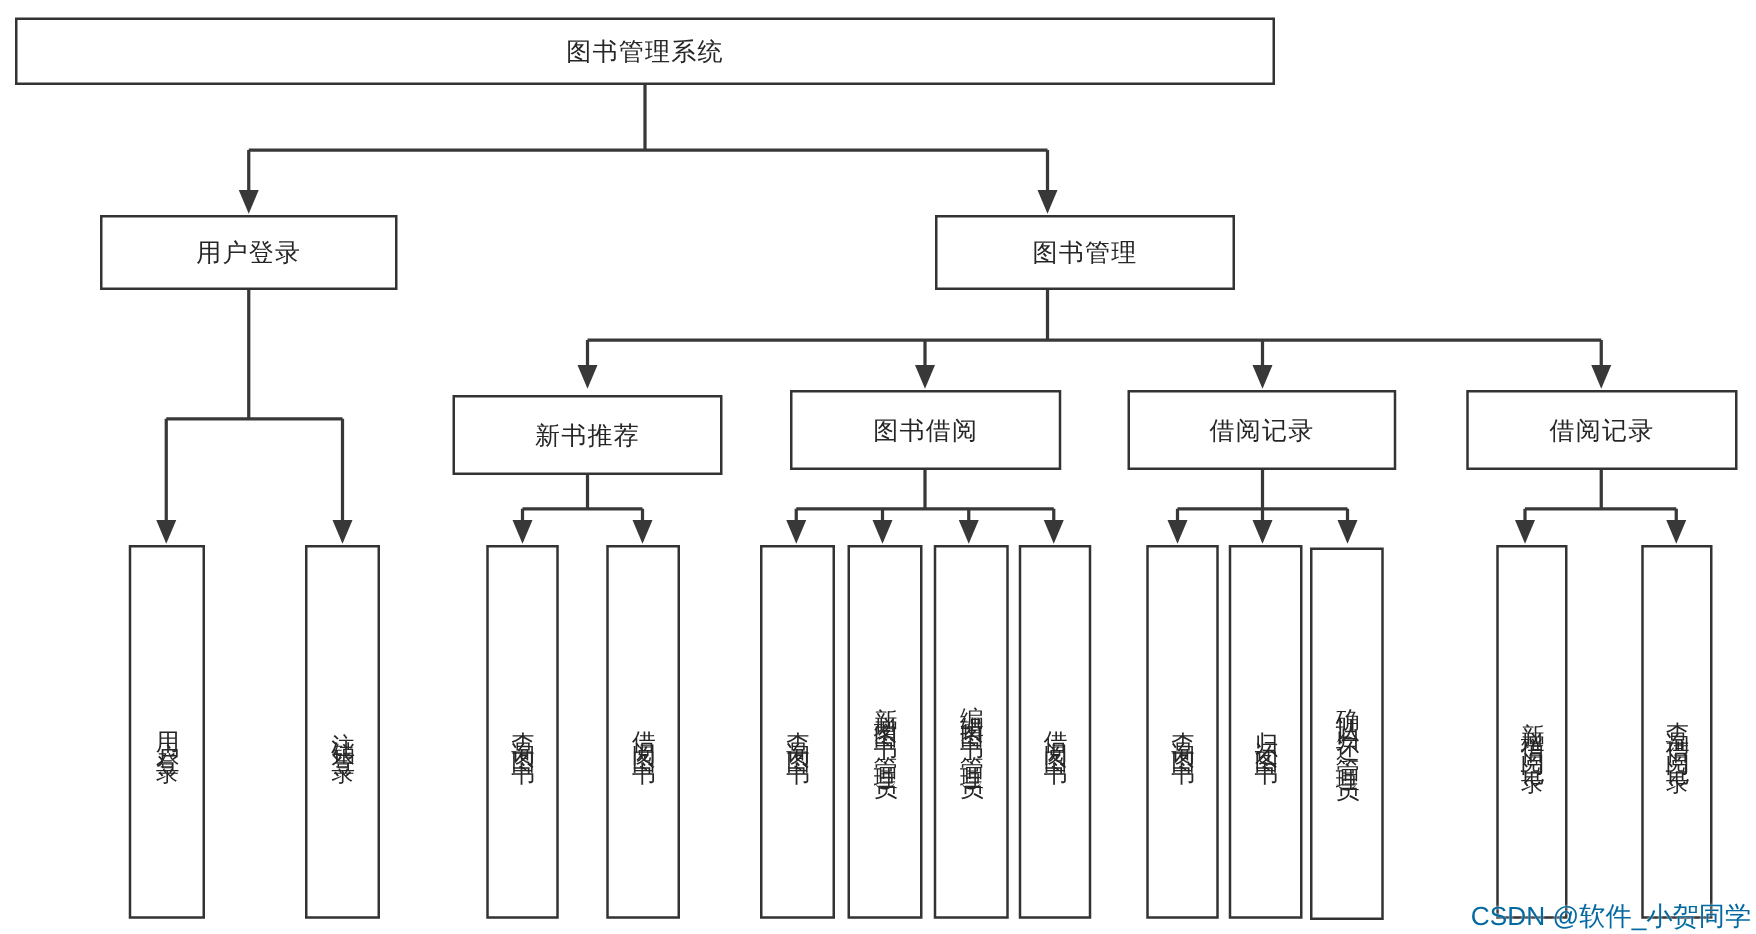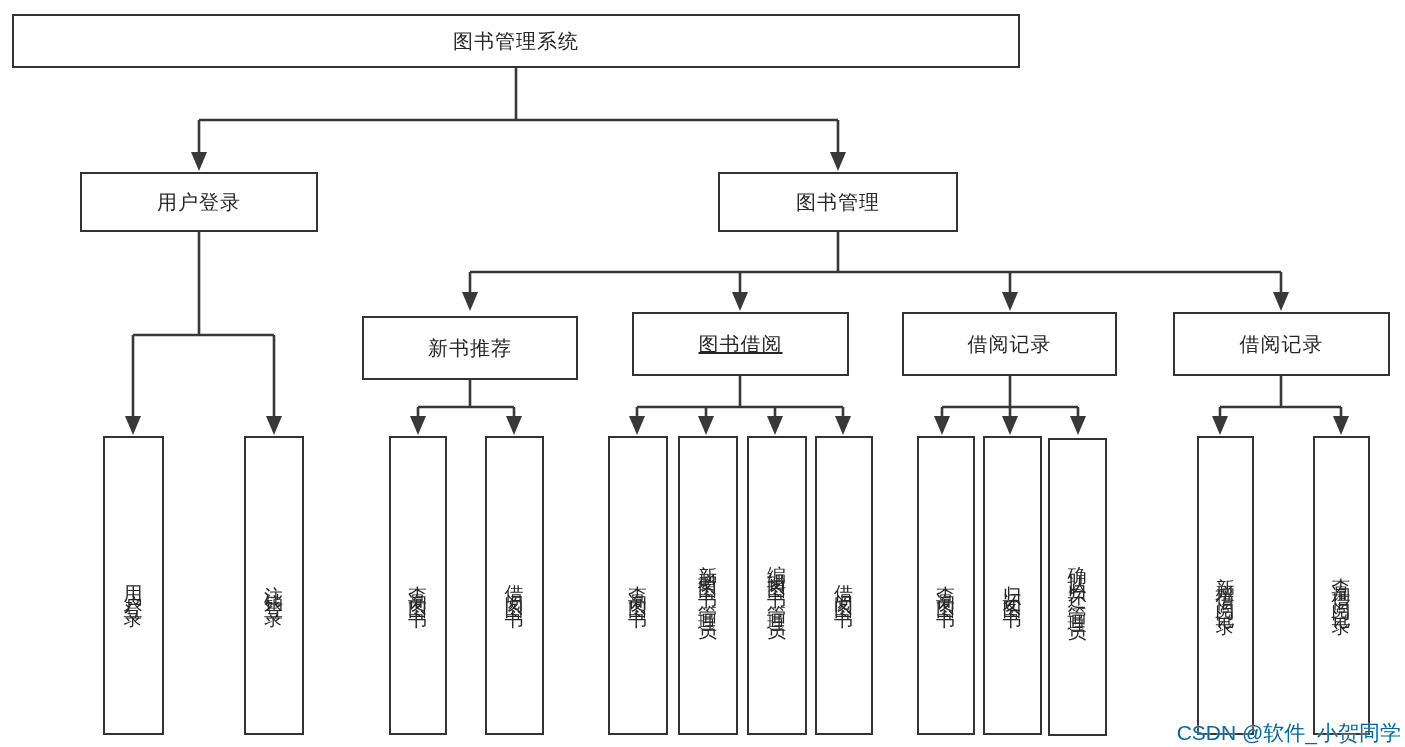--- a/index.html
+++ b/index.html
@@ -118,28 +118,28 @@
       <polygon points="1333,416 1349,416 1341,435"></polygon>
   </svg>
 
   <div class="node" style="left:12px; top:14px; width:1008px; height:54px;">
     <span class="hlabel">图书管理系统</span>
   </div>
 
   <div class="node" style="left:80px; top:172px; width:238px; height:60px;">
     <span class="hlabel">用户登录</span>
   </div>
-  <div class="node" style="left:718px; top:172px; width:240px; height:60px;">
+  <div class="node" style="left:748px; top:172px; width:240px; height:60px;">
     <span class="hlabel">图书管理</span>
   </div>
 
   <div class="node" style="left:362px; top:316px; width:216px; height:64px;text-align:right;">
     <span class="hlabel">新书推荐</span>
   </div>
-  <div class="node" style="left:632px; top:312px; width:217px; height:64px;text-decoration:underline;">
+  <div class="node" style="left:632px; top:312px; width:217px; height:64px;">
     <span class="hlabel">图书借阅</span>
   </div>
   <div class="node" style="left:902px; top:312px; width:215px; height:64px;">
     <span class="hlabel">借阅记录</span>
   </div>
   <div class="node" style="left:1173px; top:312px; width:217px; height:64px;">
     <span class="hlabel">借阅记录</span>
   </div>
 
   <div class="node leaf" style="left:103px; top:436px; width:61px; height:299px;">

